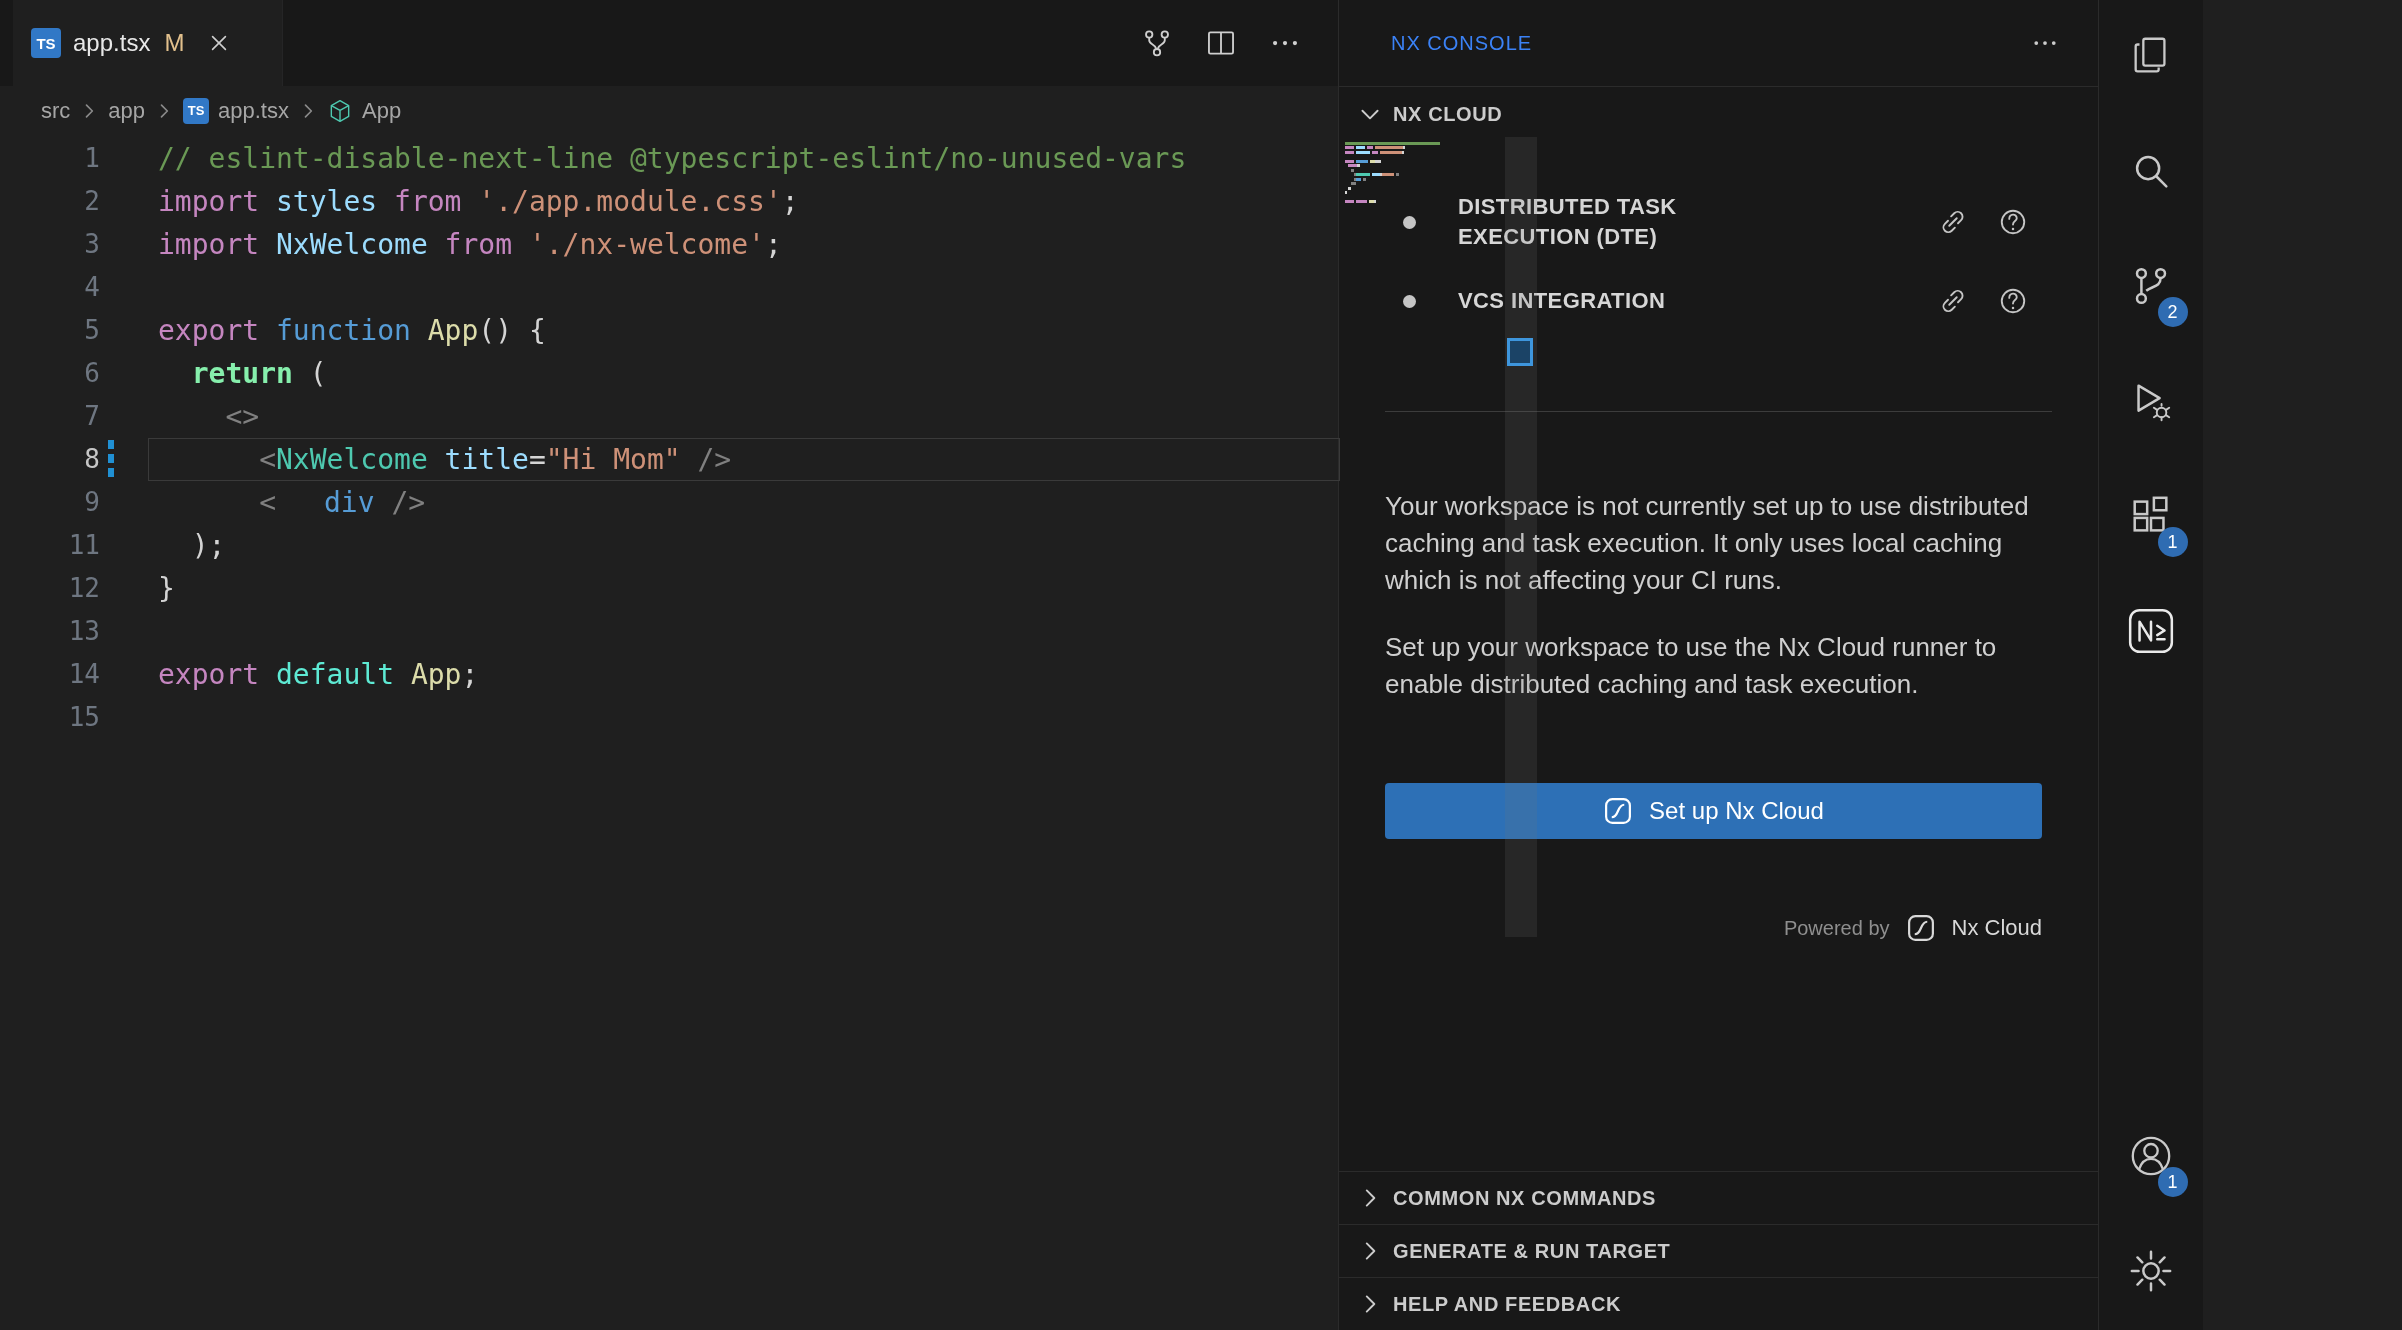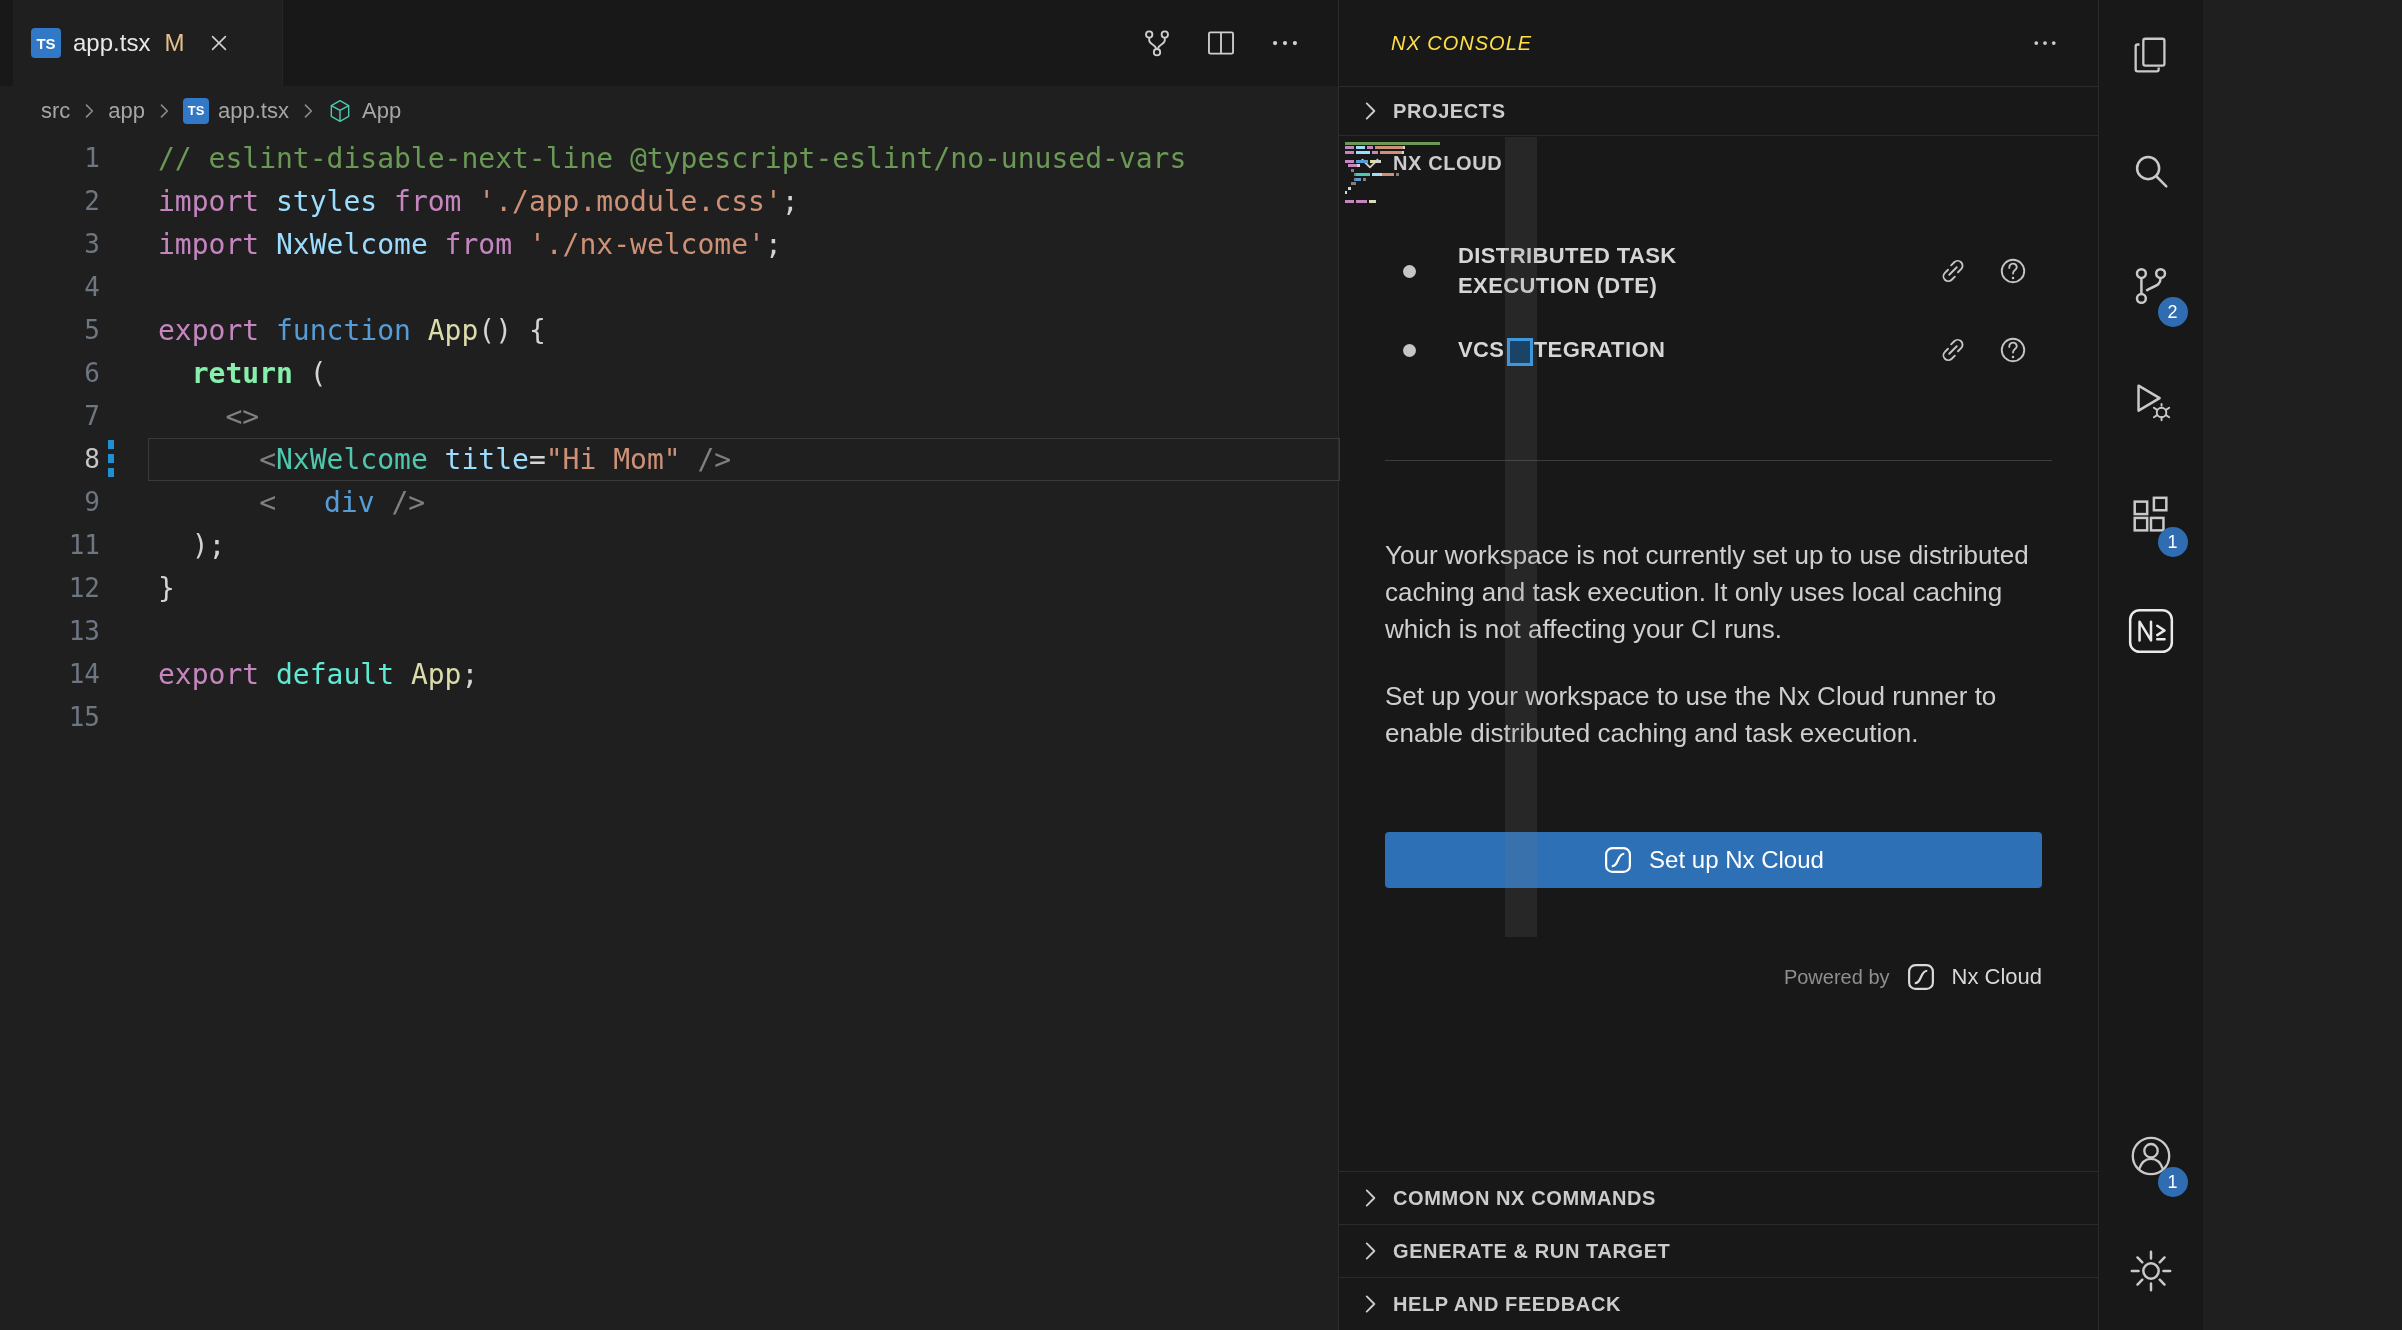--- a/index.html
+++ b/index.html
@@ -49,21 +49,21 @@
 
   .minimap { position: absolute; left: 1345px; top: 6px; width: 160px; }
   .mrow { height: 4.5px; display: flex; align-items: center; }
   .mrow span { height: 3px; display: inline-block; flex: none; }
   .scroll-thumb { position: absolute; left: 1505px; top: 2px; width: 32px; height: 800px; background: rgba(121,121,121,0.16); cursor: pointer; }
   .overview-marker { position: absolute; left: 1507px; top: 203px; width: 26px; height: 28px; border: 3px solid #3E96DD; background: #1b4366; }
 
   
   .sidebar { width: 760px; background: #181818; border-left: 1px solid #2b2b2b; display: flex; flex-direction: column; }
   .panel-header { height: 86px; flex: none; display: flex; align-items: center; padding: 0 38px 0 52px; }
-  .panel-title { font-size: 20px; color: #fde047; letter-spacing: 1px; font-style: italic; }
+  .panel-title { font-size: 20px; color: #3b82f6; letter-spacing: 1px; }
   .panel-more { margin-left: auto; color: #cccccc; display: flex; cursor: pointer; }
 
   .sec { height: 49px; flex: none; border-top: 1px solid #2b2b2b; display: flex; align-items: center; padding-left: 18px; gap: 10px; cursor: pointer; }
   .sec .chev { display: flex; color: #cccccc; flex: none; }
   .sec-label { font-size: 20px; font-weight: bold; color: #cccccc; letter-spacing: 0.6px; }
   .sec.nxcloud { height: 55px; }
 
   .nx-body { flex: 1; display: flex; flex-direction: column; overflow: hidden; }
   .tree { padding-top: 34px; }
   .tree-item { display: flex; align-items: center; padding: 17px 70px 17px 64px; cursor: pointer; }
@@ -284,28 +284,20 @@
       <span class="panel-title">NX CONSOLE</span>
       <span class="panel-more">
         <svg width="30" height="30" viewBox="0 0 48 48" fill="currentColor">
             <circle cx="10" cy="24" r="3"></circle>
             <circle cx="24" cy="24" r="3"></circle>
             <circle cx="38" cy="24" r="3"></circle>
           </svg>
       </span>
     </div>
 
-    <div class="sec">
-      <span class="chev">
-        <svg width="26" height="26" viewBox="0 0 48 48" fill="none" stroke="currentColor" stroke-width="3.5" stroke-linecap="round" stroke-linejoin="round">
-            <path d="M18 10l14 14-14 14"></path>
-          </svg>
-      </span>
-      <span class="sec-label">PROJECTS</span>
-    </div>
 
     <div class="sec nxcloud">
       <span class="chev">
         <svg width="26" height="26" viewBox="0 0 48 48" fill="none" stroke="currentColor" stroke-width="3.5" stroke-linecap="round" stroke-linejoin="round">
             <path d="M10 18l14 14 14-14"></path>
           </svg>
       </span>
       <span class="sec-label">NX CLOUD</span>
     </div>
 

